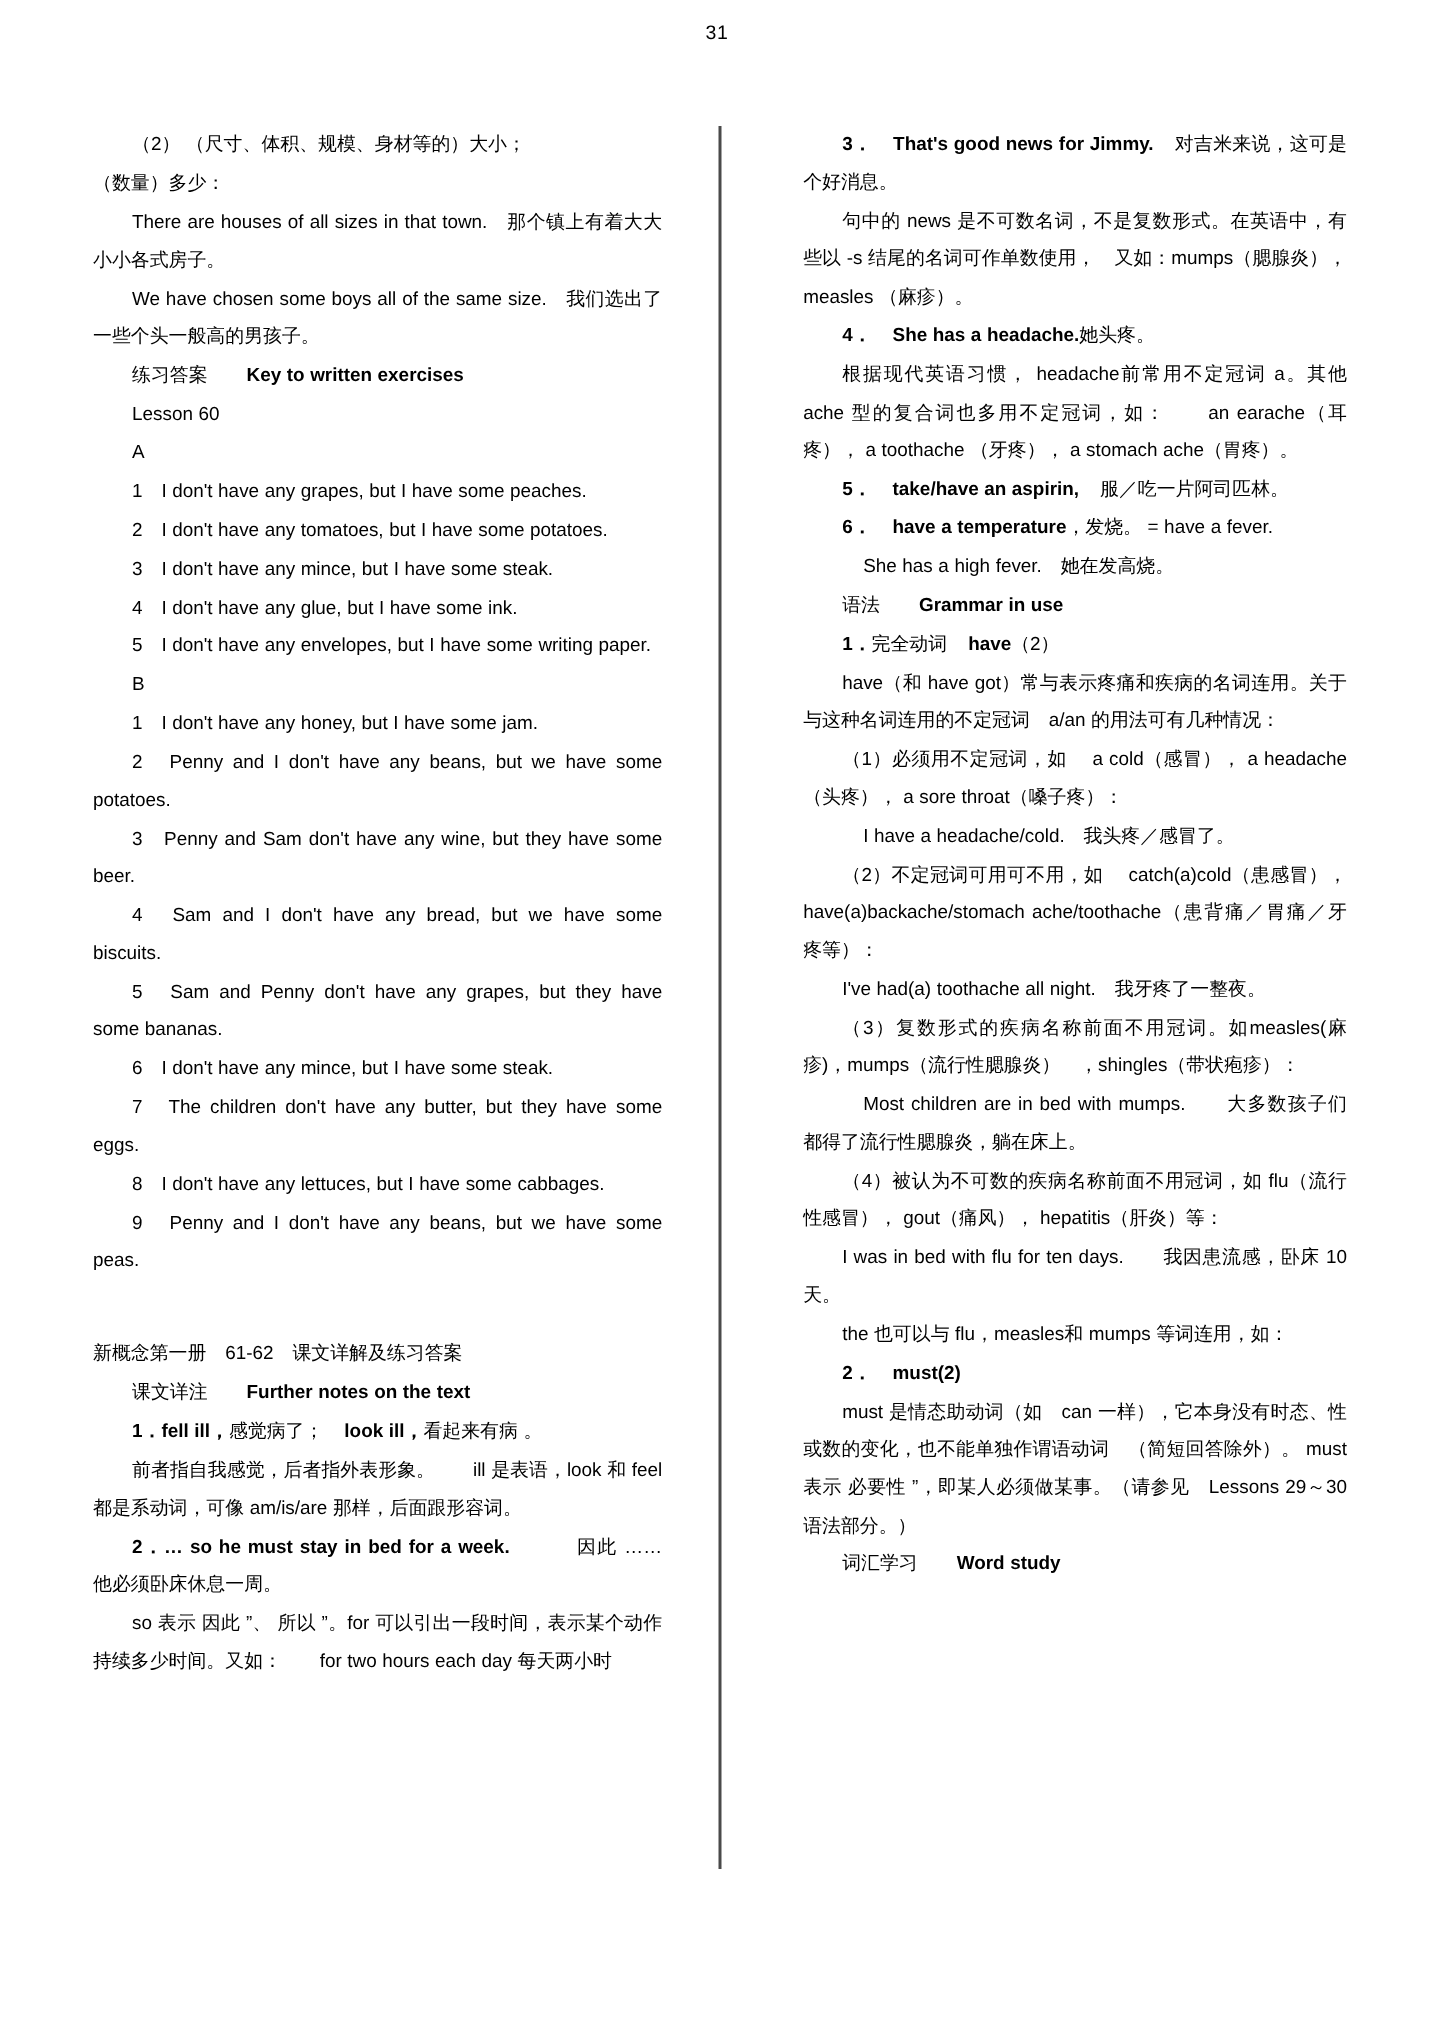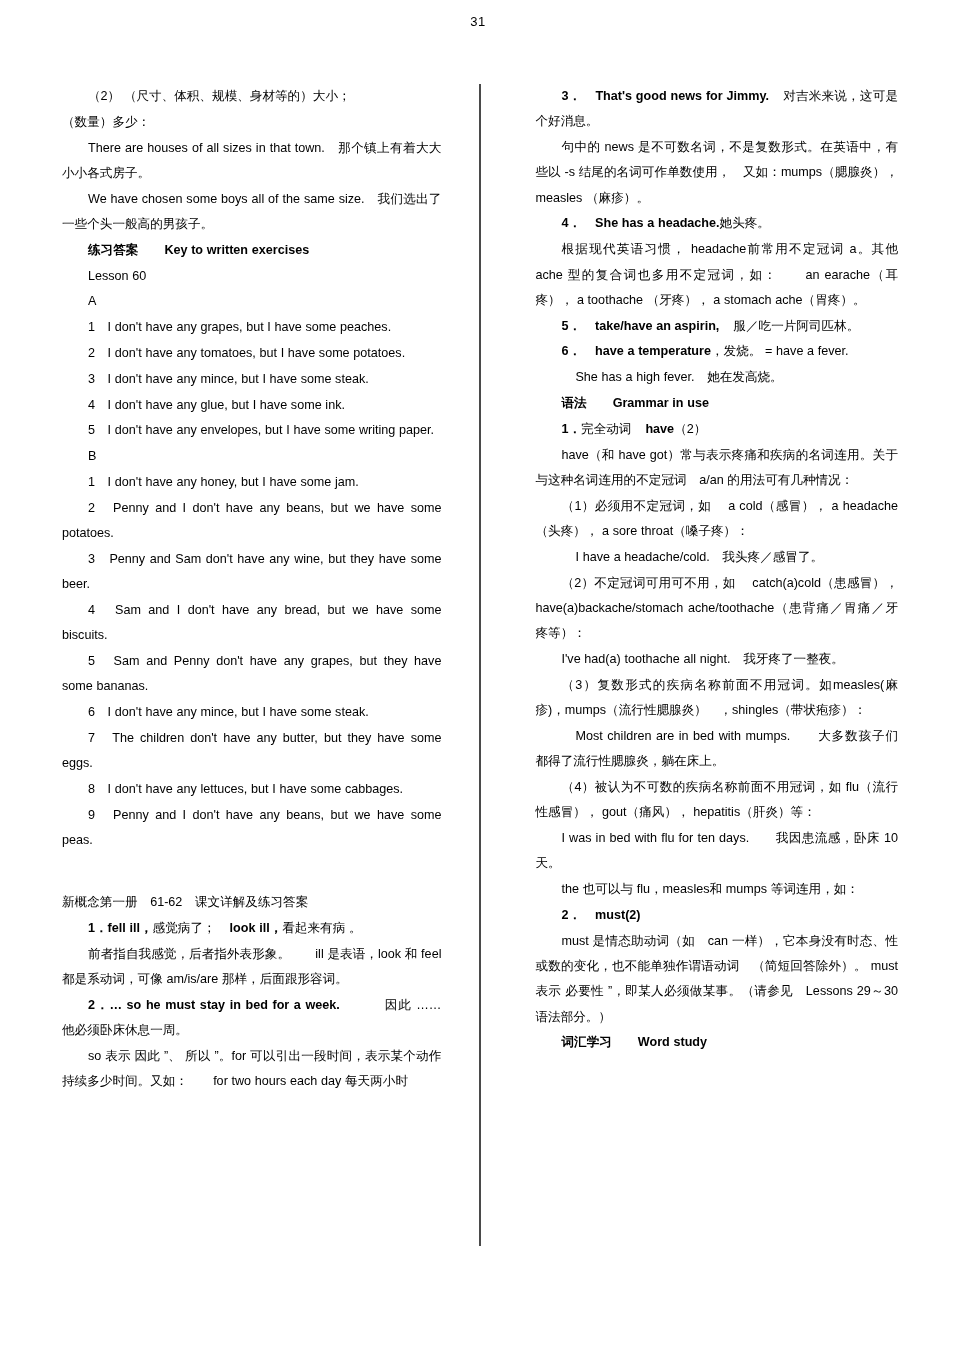--- a/index.html
+++ b/index.html
@@ -71,21 +71,21 @@
   }
   p.noind {
     text-indent: 0;
   }
   b, strong {
     font-weight: bold;
   }
   .sec-head {
     text-indent: 26px;
   }
-  .sec-head .cn { font-weight: bold; }
+  .sec-head .cn { font-weight: normal; }
   .sec-head .en { font-weight: bold; margin-top: 17px; }
   .doc-head {
     text-indent: 0;
     margin-top: 37px;
   }
   .sp { display: inline-block; width: 14px; }
   .sp-lg { display: inline-block; width: 26px; }
   .sp-xl { display: inline-block; width: 44px; }
 </style>
 </head>
@@ -122,20 +122,21 @@
       <p class="ind">3　Penny and Sam don't have any wine, but they have some beer.</p>
       <p class="ind">4　Sam and I don't have any bread, but we have some biscuits.</p>
       <p class="ind">5　Sam and Penny don't have any grapes, but they have some bananas.</p>
       <p class="ind">6　I don't have any mince, but I have some steak.</p>
       <p class="ind">7　The children don't have any butter, but they have some eggs.</p>
       <p class="ind">8　I don't have any lettuces, but I have some cabbages.</p>
       <p class="ind">9　Penny and I don't have any beans, but we have some peas.</p>
 
       <p class="doc-head">新概念第一册　61-62　课文详解及练习答案</p>
 
+      <p class="sec-head"><span class="cn">课文详注</span><span class="sp-lg"></span><span class="en">Further notes on the text</span></p>
 
       <p class="ind"><b>1．</b><b>fell ill，</b><span>感觉病了；</span><span class="sp"></span><b>look ill，</b><span>看起来有病 。</span></p>
 
       <p class="ind">前者指自我感觉，后者指外表形象。　　ill 是表语，look 和 feel 都是系动词，可像 am/is/are 那样，后面跟形容词。</p>
 
       <p class="ind"><b>2．</b><b>… so he must stay in bed for a week.</b><span class="sp-xl"></span><span>因此 …… 他必须卧床休息一周。</span></p>
 
       <p class="ind">so 表示 因此 ”、 所以 ”。for 可以引出一段时间，表示某个动作持续多少时间。又如：　　for two hours each day  每天两小时</p>
 
     </div>

